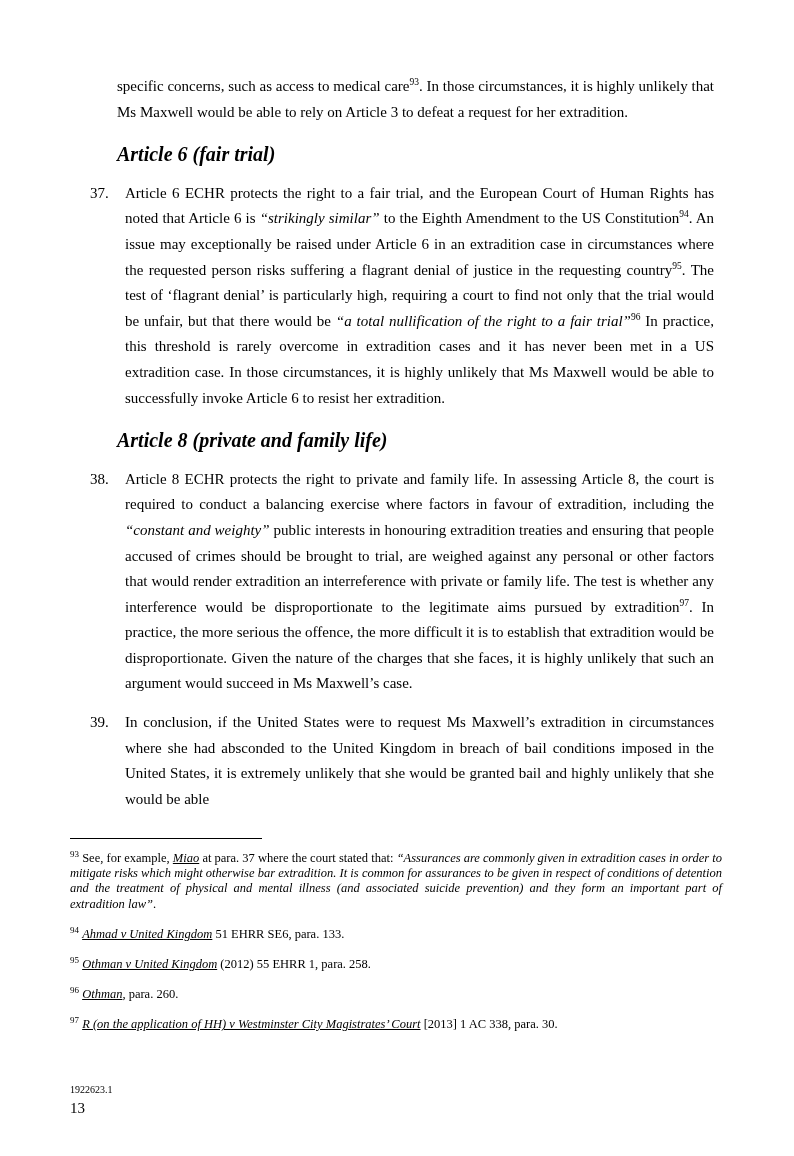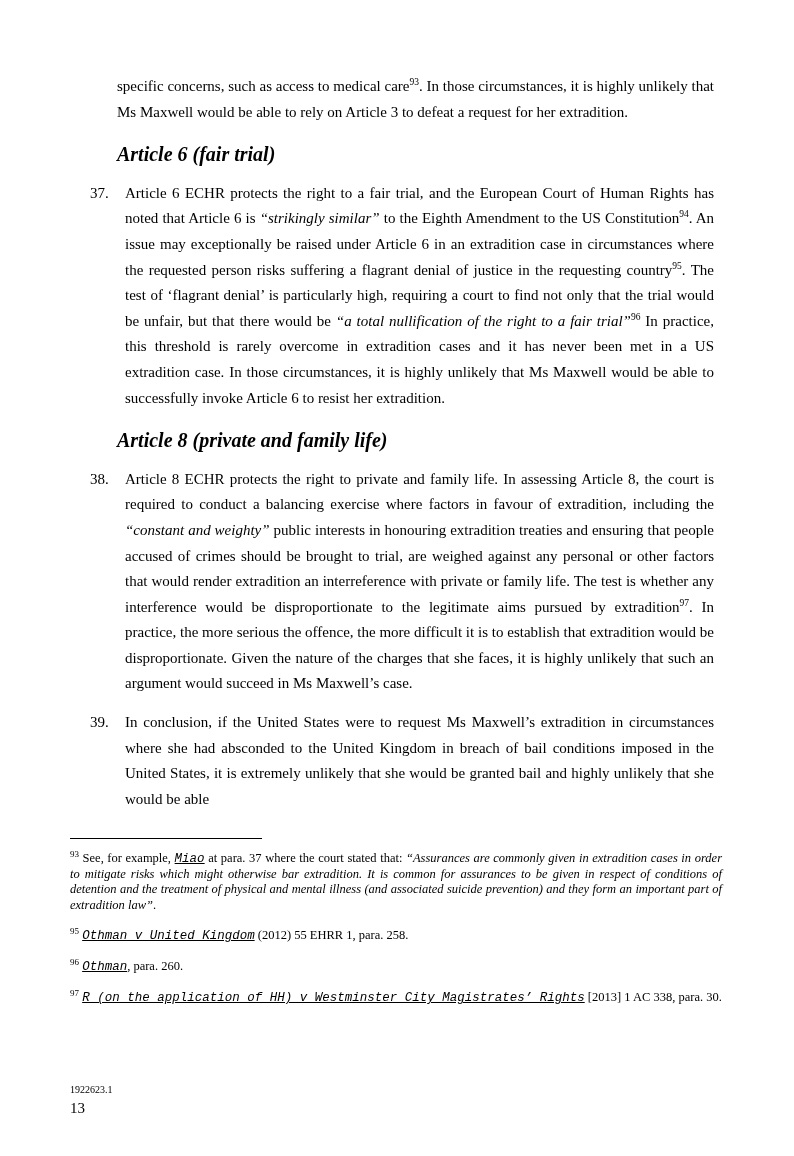--- a/index.html
+++ b/index.html
@@ -39,21 +39,21 @@
   .numbered-para { position: relative; margin: 13px 0 0 47px; }
   .para-num {
     position: absolute;
     left: -27px; top: 0;
     font-size: 15px;
     line-height: 25.6px;
   }
 
   
   .st-i { font-style: italic; }
-  .st-u { text-decoration: underline; font-family: Liberation Mono, monospace; }
+  .st-u { text-decoration: underline; }
   sup { font-size: 9.5px; line-height: 0; vertical-align: super; }
 
   
   .footnotes { position: absolute; left: 70px; right: 72px; top: 830px; }
   .fn-rule {
     width: 192px; height: 0;
     border-top: 1px solid #000000;
     margin: 8px 0 12px 0;
   }
   .footnote {
@@ -96,23 +96,24 @@
     <div class="numbered-para">
       <span class="para-num">39.</span>
       <p class="body-para"><span>In conclusion, if the United States were to request Ms Maxwell’s extradition in circumstances where she had absconded to the United Kingdom in breach of bail conditions imposed in the United States, it is extremely unlikely that she would be granted bail and highly unlikely that she would be able</span></p>
     </div>
 
   </div>
 
   <div class="footnotes">
     <div class="fn-rule"></div>
     <p class="footnote"><sup>93</sup><span> See, for example, </span><span class="st-i st-u">Miao</span><span> at para. 37 where the court stated that: </span><span class="st-i">“Assurances are commonly given in extradition cases in order to mitigate risks which might otherwise bar extradition. It is common for assurances to be given in respect of conditions of detention and the treatment of physical and mental illness (and associated suicide prevention) and they form an important part of extradition law”</span><span>.</span></p>
+    <p class="footnote"><sup>94</sup><span> </span><span class="st-i st-u">Ahmad v United Kingdom</span><span> 51 EHRR SE6, para. 133.</span></p>
     <p class="footnote"><sup>95</sup><span> </span><span class="st-i st-u">Othman v United Kingdom</span><span> (2012) 55 EHRR 1, para. 258.</span></p>
     <p class="footnote"><sup>96</sup><span> </span><span class="st-i st-u">Othman</span><span>, para. 260.</span></p>
-    <p class="footnote"><sup>97</sup><span> </span><span class="st-i st-u">R (on the application of HH) v Westminster City Magistrates’ Rights</span><span> [2013] 1 AC 338, para. 30.</span></p>
+    <p class="footnote"><sup>97</sup><span> </span><span class="st-i st-u">R (on the application of HH) v Westminster City Magistrates’ Court</span><span> [2013] 1 AC 338, para. 30.</span></p>
   </div>
 
   <div class="page-footer">
     <div class="doc-ref">1922623.1</div>
     <div class="page-number">13</div>
   </div>
 
 </div>
 
 </body></html>

